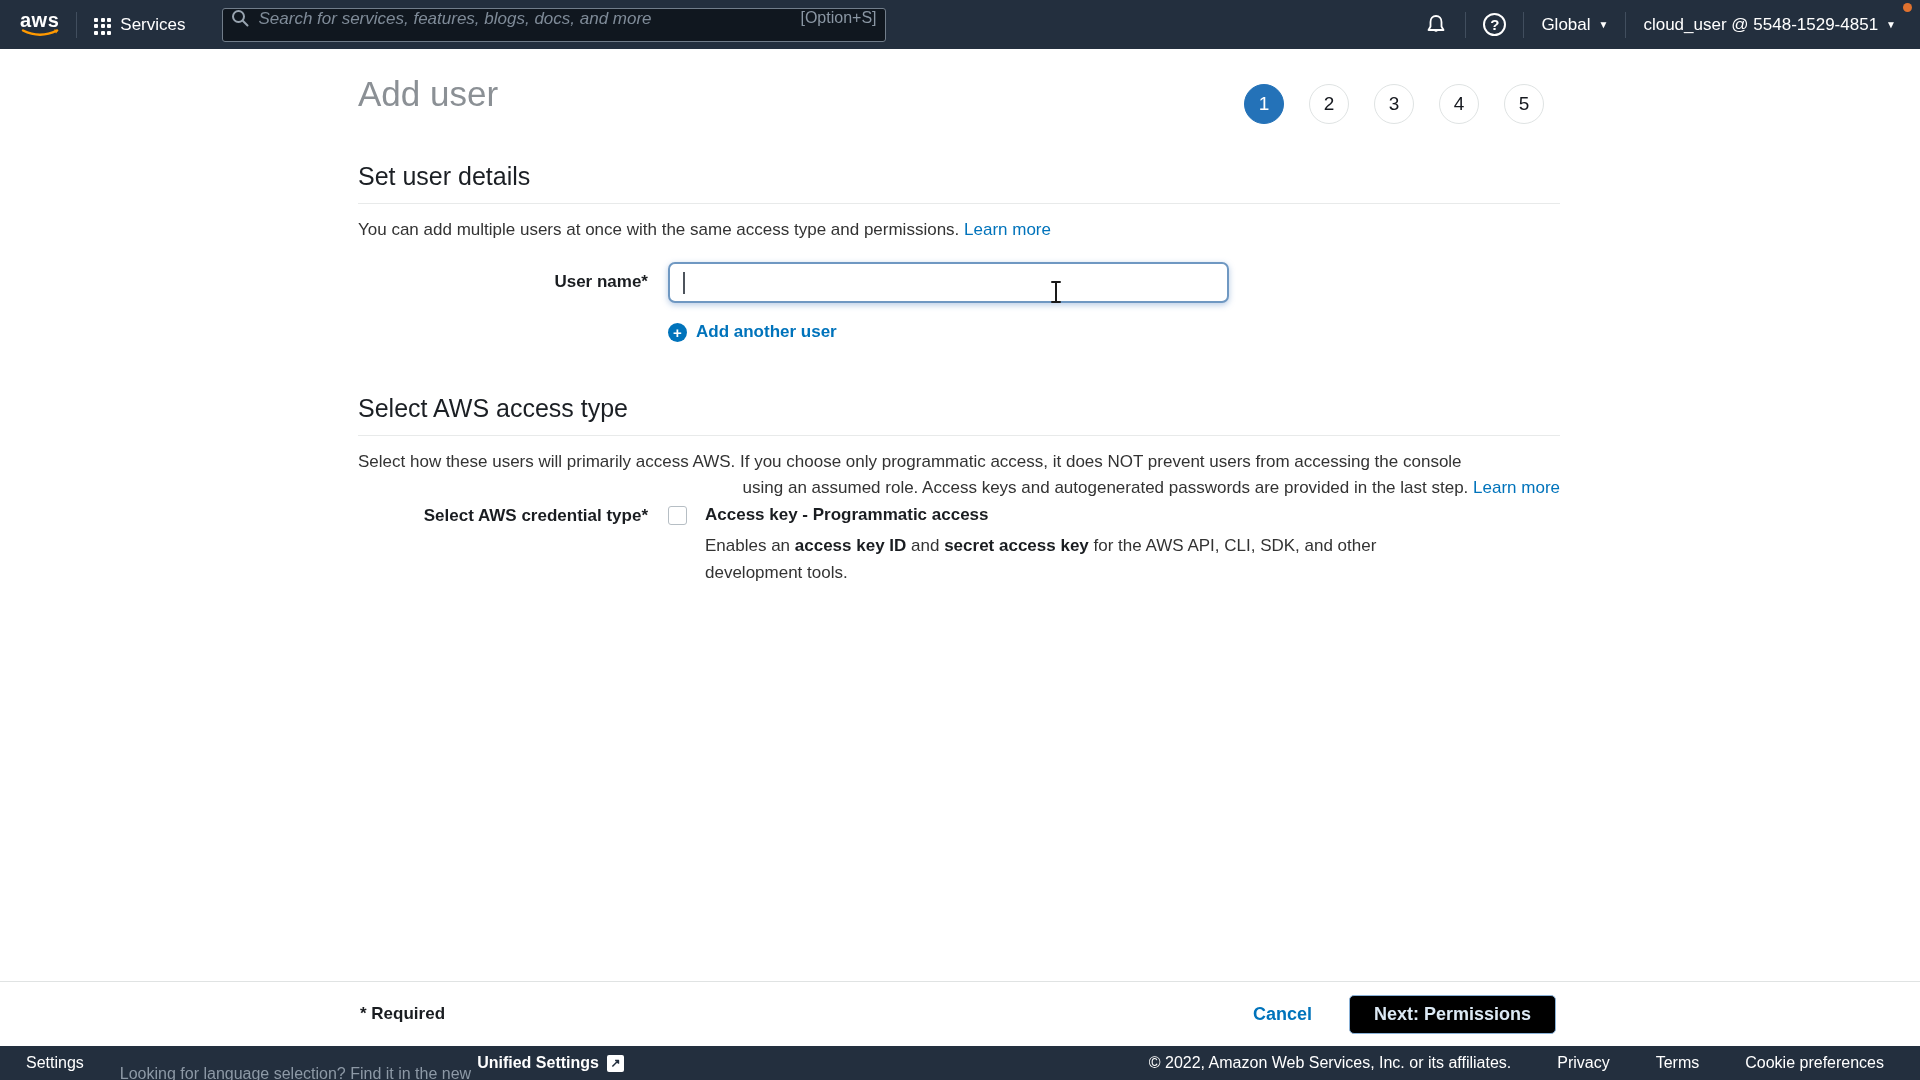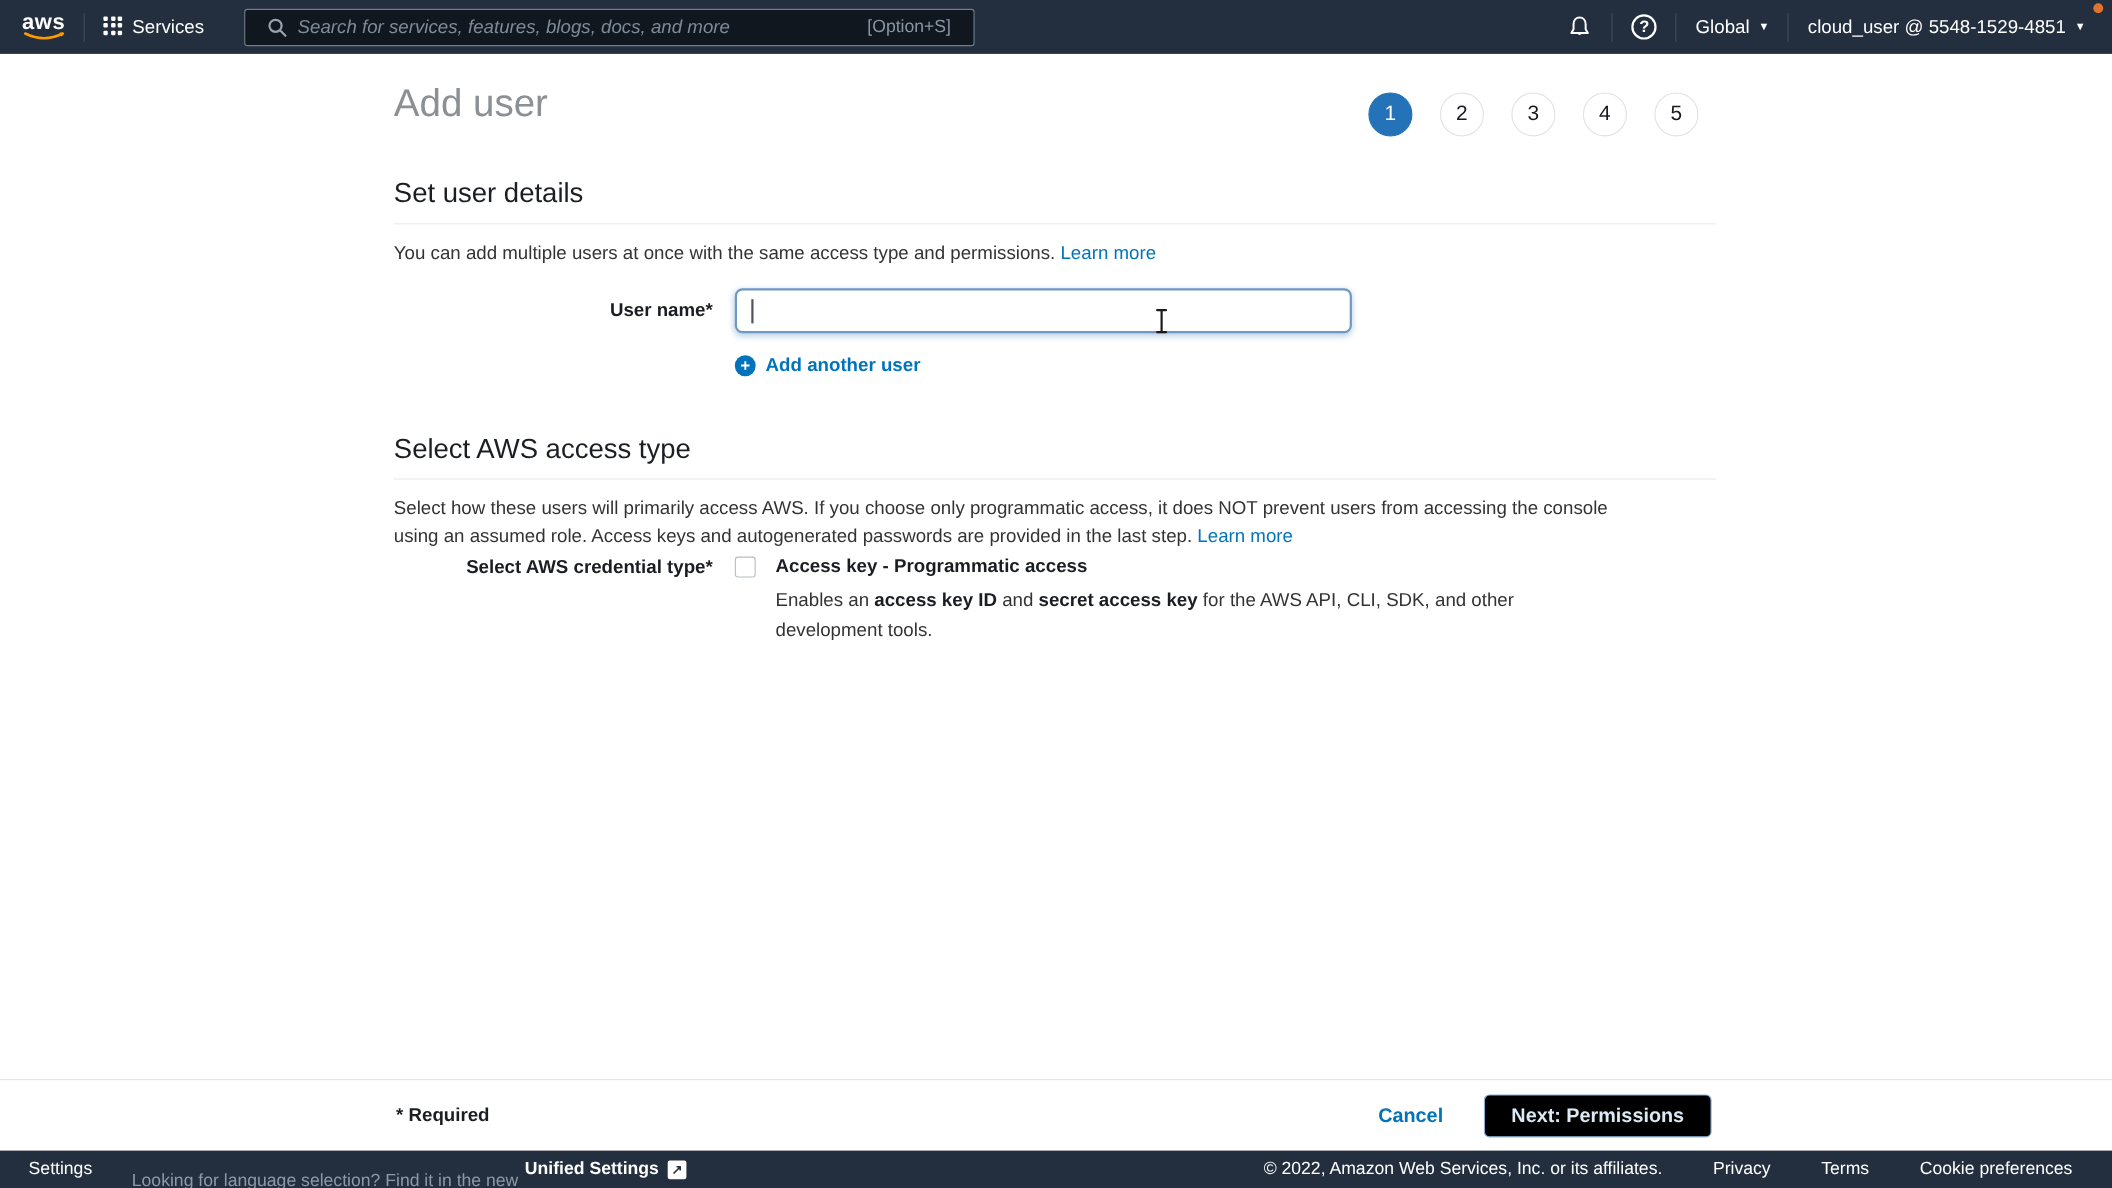--- a/index.html
+++ b/index.html
@@ -15,28 +15,28 @@
   
   .topnav {
     position:absolute; top:0; left:0; right:0; height:49px;
     background:#232f3e;
     display:flex; align-items:center;
     z-index:5;
   }
   .aws-logo { margin-left:20px; display:flex; flex-direction:column; align-items:center; cursor:pointer; }
   .aws-logo .logo-text { color:#fff; font-weight:bold; font-size:20px; line-height:17px; letter-spacing:.5px; }
   .nav-divider { width:1px; height:26px; background:#414e5e; margin:0 17px; }
-  .services-btn { display:flex; align-items:flex-start; gap:9px; cursor:pointer; }
+  .services-btn { display:flex; align-items:flex-end; gap:9px; cursor:pointer; }
   .grid-icon { display:grid; grid-template-columns:repeat(3,4px); grid-template-rows:repeat(3,4px); gap:2.5px; }
   .grid-icon span { width:4px; height:4px; background:#fff; border-radius:1px; }
   .nav-label { color:#fff; font-size:17px; }
   .searchbox {
     margin-left:36px; width:664px; height:34px;
     background:#10171f; border:1px solid #717d8a; border-radius:3px;
-    display:flex; align-items:center; padding:0 20px; gap:10px; cursor:text;
+    display:flex; align-items:flex-start; padding:0 8px; gap:10px; cursor:text;
   }
   .search-placeholder { flex:1; font-style:italic; color:#7f8b98; font-size:17px; white-space:nowrap; overflow:hidden; }
   .search-shortcut { color:#8a96a3; font-size:16px; }
   .nav-right { margin-left:auto; display:flex; align-items:center; margin-right:24px; }
   .nav-item { display:flex; align-items:center; cursor:pointer; }
   .caret { color:#fff; font-size:10px; margin-left:8px; }
   .help-circle {
     width:23px; height:23px; border-radius:50%; border:2px solid #fff;
     color:#fff; font-size:15px; font-weight:bold;
     display:flex; align-items:center; justify-content:center;
@@ -224,21 +224,21 @@
       <span class="plus-icon">+</span>
       <span>Add another user</span>
     </div>
   </div>
 </div>
 
 <section class="section" style="top:394px;">
   <h2>Select AWS access type</h2>
   <p class="intro">
     <span style="display:block;">Select how these users will primarily access AWS. If you choose only programmatic access, it does NOT prevent users from accessing the console</span>
-    <span style="display:block;">
+    <span style="display:block;text-align:right;">
       <span>using an assumed role. Access keys and autogenerated passwords are provided in the last step.</span>
       <span class="link">Learn more</span>
     </span>
   </p>
 </section>
 
 <div class="form-row" style="top:505px;">
   <div class="form-label" style="padding-top:1px;">Select AWS credential type*</div>
   <div class="form-control">
 

